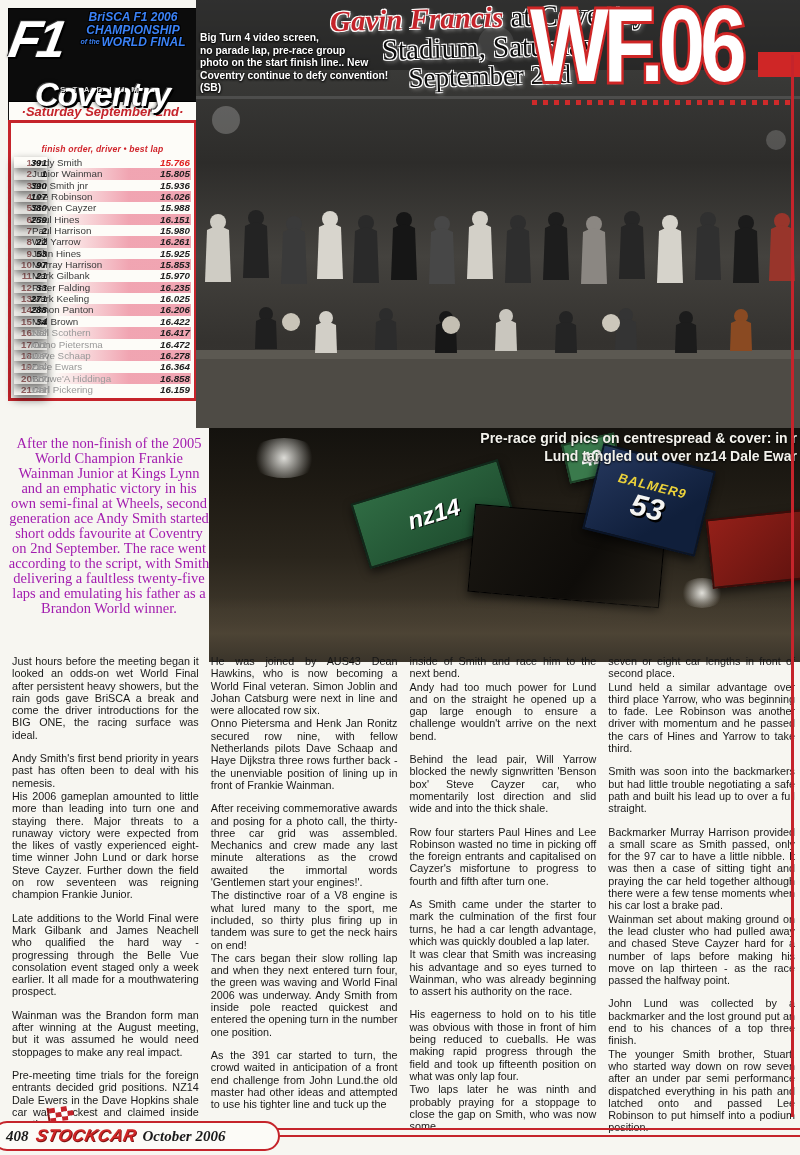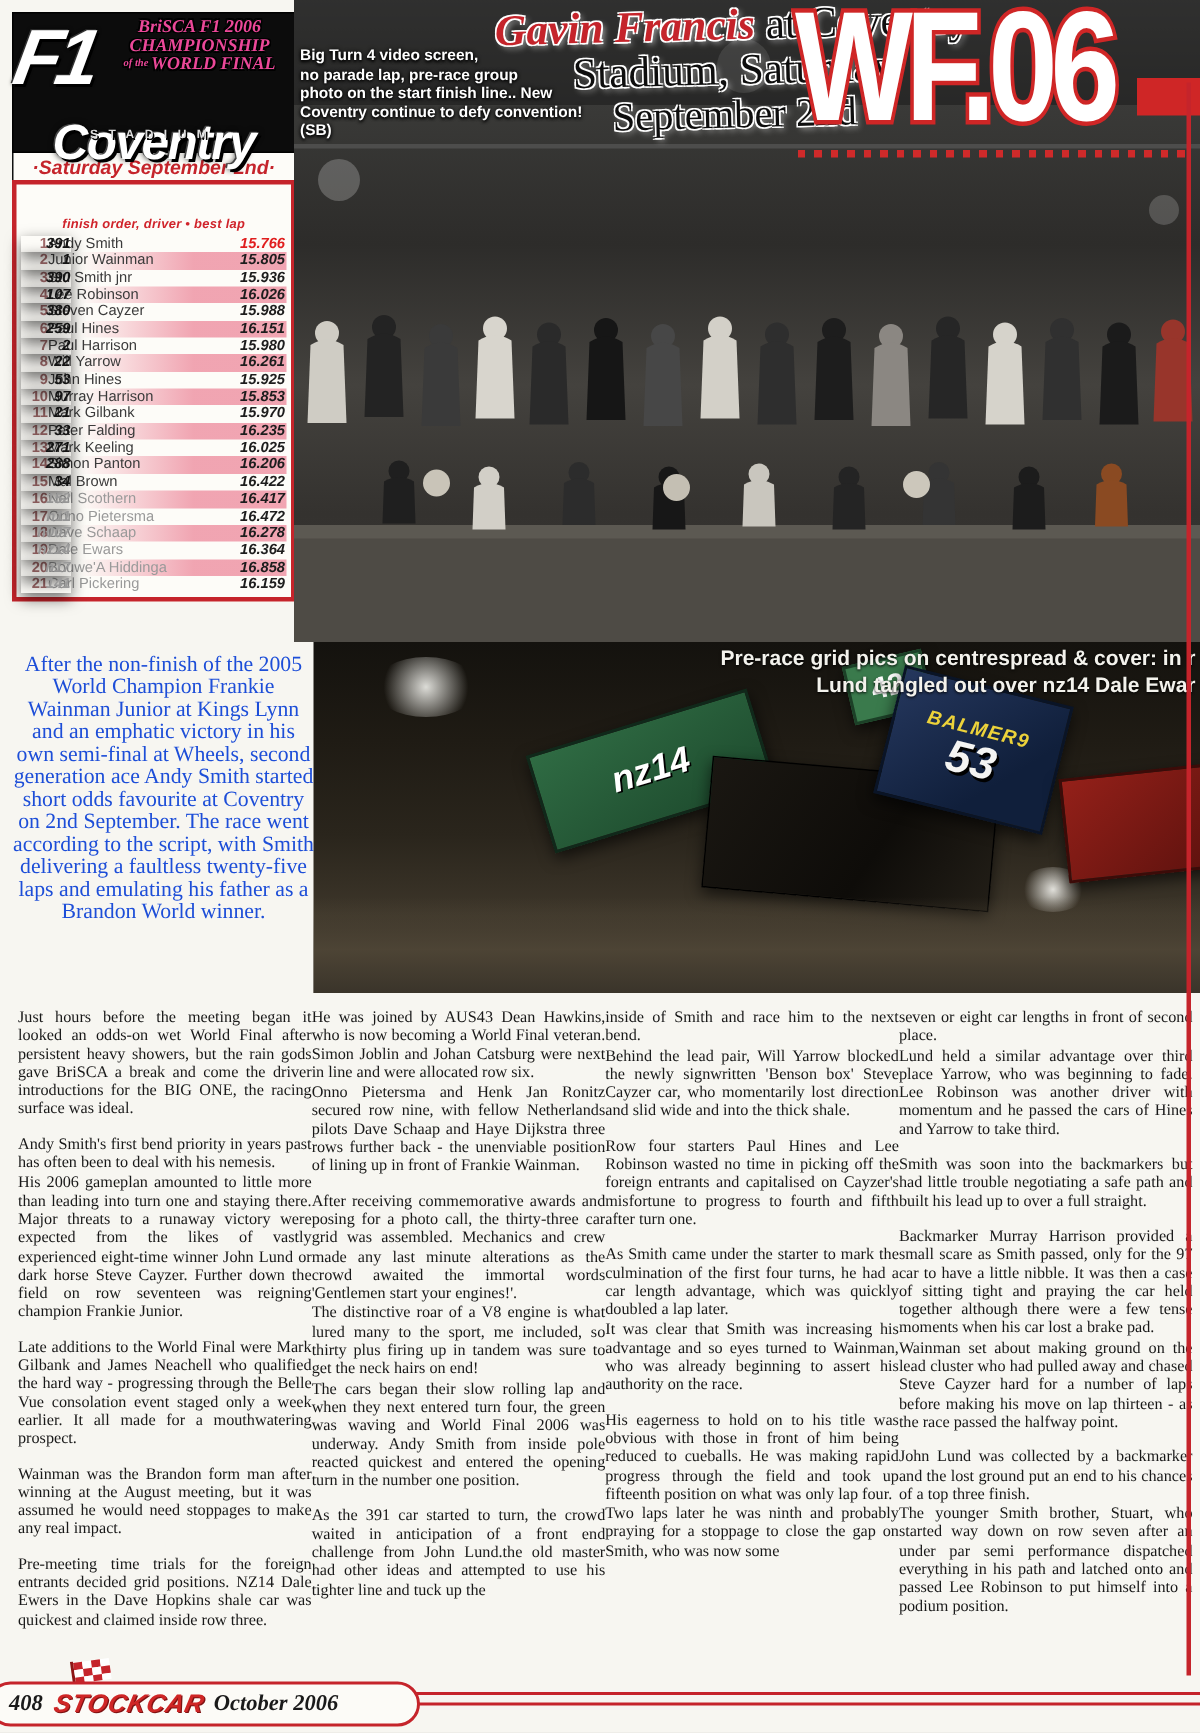--- a/index.html
+++ b/index.html
@@ -5,23 +5,23 @@
   html,body{margin:0;padding:0;background:#e8e6e1;}
   .page{position:relative;width:800px;height:1155px;background:#f7f6f1;overflow:hidden;
         font-family:"Liberation Sans",sans-serif;}
 
   
   .masthead{position:absolute;left:8px;top:8px;width:189px;}
   .mast-black{position:relative;background:#0c0c0c;height:92px;border:1px solid #000;}
   .f1-logo{position:absolute;left:1px;top:0px;font-size:52px;font-weight:900;font-style:italic;
            color:#fff;letter-spacing:-4px;transform:skewX(-10deg);
            text-shadow:2px 2px 0 #000,-1px -1px 0 #333,0 0 3px #000;}
-  .mast-title{position:absolute;right:2px;top:2px;width:122px;text-align:center;color:#ec4899;
+  .mast-title{position:absolute;right:2px;top:2px;width:122px;text-align:center;color:#3b82f6;
               font-weight:800;font-style:italic;font-size:12px;line-height:12.5px;
-              text-shadow:1px 1px 0 #000,-1px -1px 0 #000,1px -1px 0 #000,-1px 1px 0 #000;font-family:Liberation Serif, serif;}
+              text-shadow:1px 1px 0 #000,-1px -1px 0 #000,1px -1px 0 #000,-1px 1px 0 #000;}
   .ofthe{font-size:7px;font-weight:700;vertical-align:2px;}
   .venue{position:absolute;left:0;right:0;top:40px;text-align:center;color:#fff;font-weight:900;
          font-style:italic;font-size:33px;letter-spacing:-1px;
          text-shadow:2px 2px 0 #000,-1px -1px 0 #444,0 0 4px #000;margin-top:27px;}
   .venue-sub{position:absolute;left:0;right:0;top:76px;text-align:center;color:#ddd;font-size:8px;
              font-weight:700;letter-spacing:7px;text-shadow:1px 1px 0 #000;}
   .mast-date{background:#fdfcf8;color:#c5242b;font-weight:800;font-style:italic;font-size:13px;
              text-align:center;padding:2px 0 1px;border-left:1px solid #111;border-right:1px solid #111;}
   .mast-table{border:3px solid #c5242b;background:#fdfcf8;padding:1px 3px 3px;}
   .r-head{color:#d0242b;font-weight:800;font-style:italic;font-size:8.6px;text-align:center;
@@ -77,26 +77,26 @@
          background:linear-gradient(135deg,#25375d,#101f3b 70%);border:2px solid #0a1426;
          display:flex;flex-direction:column;align-items:center;justify-content:center;gap:1px;}
   .car53 .balmers{color:#ecd23a;font-weight:800;font-style:italic;font-size:13px;letter-spacing:1px;}
   .car53 .n53{color:#f4f4f2;font-weight:900;font-style:italic;font-size:30px;line-height:28px;
               text-shadow:2px 2px 0 #000;}
   .car-red{left:500px;top:86px;width:96px;height:66px;transform:rotate(-6deg);
            background:linear-gradient(140deg,#942019,#5e120e);border:2px solid #3c0b08;}
 
   
   .intro{position:absolute;left:8px;top:436px;width:202px;font-family:"Liberation Serif",serif;
-         font-size:14.5px;line-height:15px;text-align:center;color:#1d4ed8;}
-
-  
-  .columns{position:absolute;left:12px;top:672px;width:783px;display:grid;
-           grid-template-columns:repeat(4,1fr);
-           font-family:Liberation Serif, serif;font-size:10.8px;line-height:12.3px;
+         font-size:14.5px;line-height:15px;text-align:center;color:#a21caf;}
+
+  
+  .columns{position:absolute;left:12px;top:655px;width:783px;display:grid;
+           grid-template-columns:repeat(4,1fr);column-gap:12px;
+           font-family:Liberation Sans, sans-serif;font-size:10.8px;line-height:12.3px;
            text-align:justify;color:#181818;}
   .columns p{margin:0 0 11px;}
   .columns p.tight{margin-bottom:1px;}
 
   
   .footer-pill{position:absolute;left:-8px;top:1121px;width:262px;height:26px;border:2px solid #c5242b;
                border-radius:15px;background:#fcfbf7;display:flex;align-items:center;gap:7px;
                padding:0 10px 0 12px;z-index:3;}
   .page-num{font-family:"Liberation Serif",serif;font-weight:700;font-style:italic;font-size:15px;color:#1a1a1a;}
   .mag-logo{color:#cf2626;font-weight:900;font-style:italic;font-size:17px;letter-spacing:.5px;
@@ -377,20 +377,21 @@
     <p class="tight">He was joined by AUS43 Dean Hawkins, who is now becoming a World Final veteran. Simon Joblin and Johan Catsburg were next in line and were allocated row six.</p>
         <p>Onno Pietersma and Henk Jan Ronitz secured row nine, with fellow Netherlands pilots Dave Schaap and Haye Dijkstra three rows further back - the unenviable position of lining up in front of Frankie Wainman.</p>
         <p class="tight">After receiving commemorative awards and posing for a photo call, the thirty-three car grid was assembled. Mechanics and crew made any last minute alterations as the crowd awaited the immortal words 'Gentlemen start your engines!'.</p>
         <p class="tight">The distinctive roar of a V8 engine is what lured many to the sport, me included, so thirty plus firing up in tandem was sure to get the neck hairs on end!</p>
         <p>The cars began their slow rolling lap and when they next entered turn four, the green was waving and World Final 2006 was underway. Andy Smith from inside pole reacted quickest and entered the opening turn in the number one position.</p>
         <p>As the 391 car started to turn, the crowd waited in anticipation of a front end challenge from John Lund.the old master had other ideas and attempted to use his tighter line and tuck up the</p>
       </div>
     <div class="col">
 
     <p class="tight">inside of Smith and race him to the next bend.</p>
+        <p>Andy had too much power for Lund and on the straight he opened up a gap large enough to ensure a challenge wouldn't arrive on the next bend.</p>
         <p>Behind the lead pair, Will Yarrow blocked the newly signwritten 'Benson box' Steve Cayzer car, who momentarily lost direction and slid wide and into the thick shale.</p>
         <p>Row four starters Paul Hines and Lee Robinson wasted no time in picking off the foreign entrants and capitalised on Cayzer's misfortune to progress to fourth and fifth after turn one.</p>
         <p class="tight">As Smith came under the starter to mark the culmination of the first four turns, he had a car length advantage, which was quickly doubled a lap later.</p>
         <p>It was clear that Smith was increasing his advantage and so eyes turned to Wainman, who was already beginning to assert his authority on the race.</p>
         <p class="tight">His eagerness to hold on to his title was obvious with those in front of him being reduced to cueballs. He was making rapid progress through the field and took up fifteenth position on what was only lap four.</p>
         <p>Two laps later he was ninth and probably praying for a stoppage to close the gap on Smith, who was now some</p>
       </div>
     <div class="col">
 
     <p class="tight">seven or eight car lengths in front of second place.</p>

